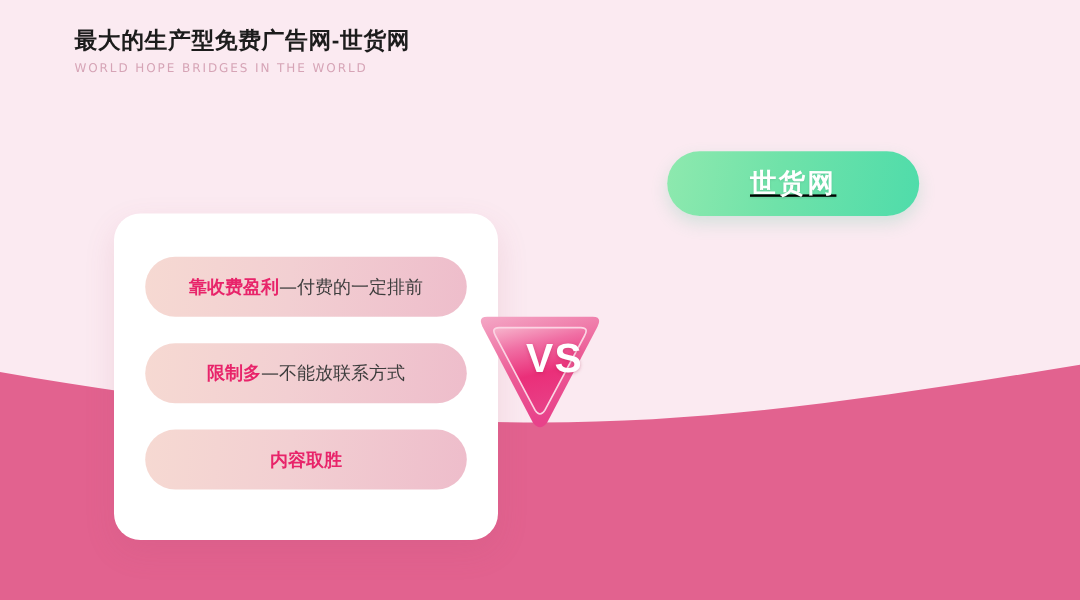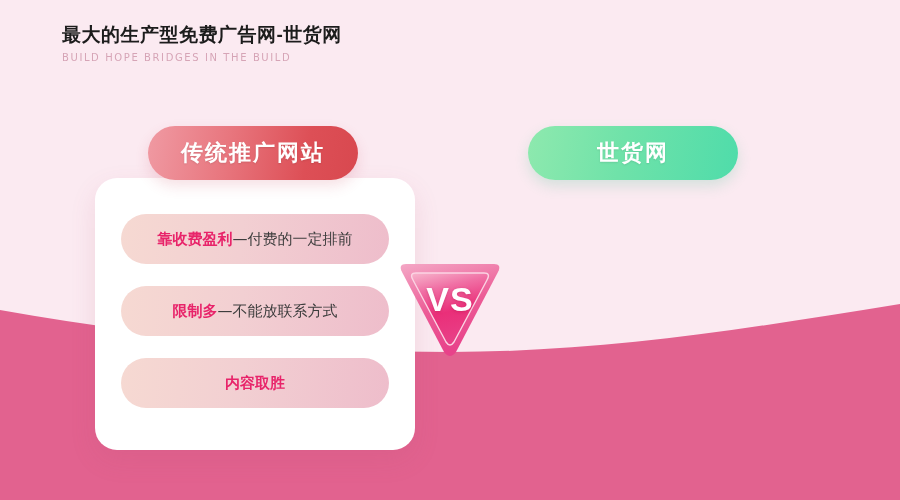--- a/index.html
+++ b/index.html
@@ -76,25 +76,26 @@
     letter-spacing: 2px;
     text-shadow: 0 1px 2px rgba(0,0,0,0.10);
   }
   .pill-left {
     left: 148px;
     top: 126px;
     width: 210px;
     background: linear-gradient(100deg, #f09aa3 0%, #e8767e 38%, #dd4f56 75%, #d8484f 100%);
   }
   .pill-right {
-    left: 528px;
+    left: 556px;
     top: 126px;
     width: 210px;
     background: linear-gradient(100deg, #8ee9ae 0%, #6fe2a9 45%, #4fdcaa 100%);
     box-shadow: 0 6px 14px rgba(60, 190, 140, 0.20);
+    text-decoration: underline;
   }
 
   
   .card {
     position: absolute;
     top: 178px;
     width: 320px;
     height: 272px;
     background: #ffffff;
     border-radius: 22px;
@@ -145,21 +146,21 @@
   .vs-badge {
     position: absolute;
     left: 396px;
     top: 258px;
     width: 108px;
     height: 104px;
     z-index: 8;
   }
   .vs-text {
     position: absolute;
-    left: 0;
+    left: 12px;
     top: 22px;
     width: 108px;
     text-align: center;
     font-size: 34px;
     font-weight: bold;
     color: #ffffff;
     letter-spacing: 1px;
     pointer-events: none;
     text-shadow: 0 1px 3px rgba(170, 20, 70, 0.35);
     font-family: "Liberation Sans", sans-serif;
@@ -169,26 +170,23 @@
 <body>
 
 <div id="stage">
 
   <svg class="wave-band" viewBox="0 0 900 220" preserveAspectRatio="none">
     <path d="M0,30 C160,58 300,72 450,72 C600,72 740,50 900,24 L900,220 L0,220 Z" fill="#e2628f"></path>
   </svg>
 
   <div class="header">
     <div class="header-title">最大的生产型免费广告网-世货网</div>
-    <div class="header-sub">BUILD HOPE BRIDGES IN THE BUILD</div>
-  </div>
-
-  <div class="pill pill-left">
-    <span class="pill-label">传统推广网站</span>
-  </div>
+    <div class="header-sub">WORLD HOPE BRIDGES IN THE WORLD</div>
+  </div>
+
 
   <div class="pill pill-right">
     <span class="pill-label">世货网</span>
   </div>
 
   <div class="card card-left">
     <div class="row row-left">
       <span class="row-key">靠收费盈利</span>
       <span class="row-rest">—付费的一定排前</span>
     </div>

